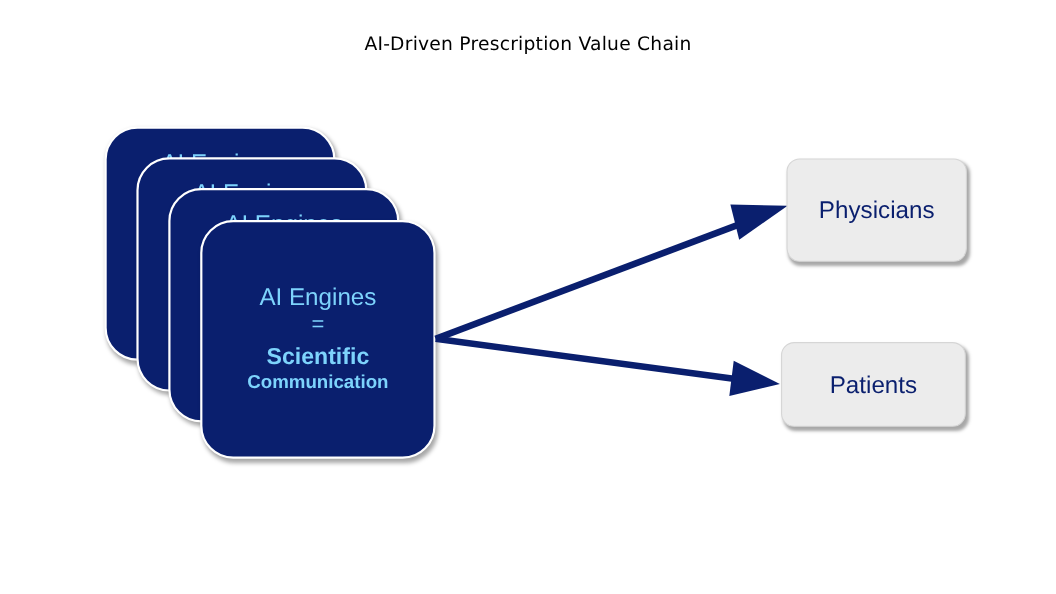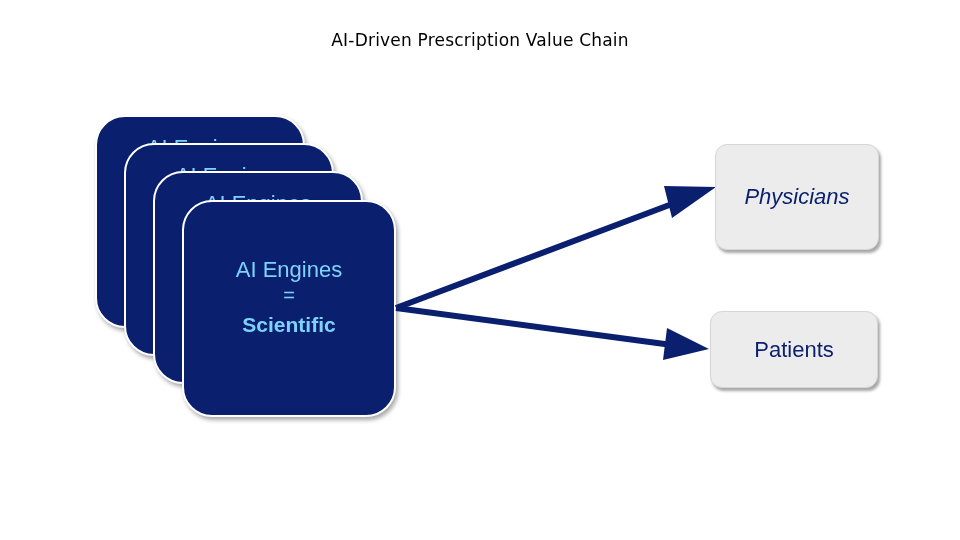--- a/index.html
+++ b/index.html
@@ -73,21 +73,21 @@
       border: 1px solid #d6d6d6;
       border-radius: 12px;
       box-shadow: 2px 3px 3px rgba(0,0,0,0.35);
       box-sizing: border-box;
       display: flex;
       align-items: center;
       justify-content: center;
       color: #0a1f6e;
       font-size: 22px;
     }
-    .target.physicians { left: 715px; top: 144px; width: 164px; height: 106px; font-style: italic; }
+    .target.physicians { left: 715px; top: 144px; width: 164px; height: 94px; }
     .target.patients   { left: 710px; top: 311px; width: 168px; height: 77px; }
     svg.arrows {
       position: absolute;
       left: 0;
       top: 0;
       width: 960px;
       height: 540px;
       pointer-events: none;
     }
   </style>
@@ -102,20 +102,21 @@
 <div class="card c2">
   <div class="ghost">AI Engines</div>
 </div>
 <div class="card c3">
   <div class="ghost">AI Engines</div>
 </div>
 <div class="card c4">
   <div class="line1">AI Engines</div>
   <div class="line2">=</div>
   <div class="line3">Scientific</div>
+  <div class="line4">Communication</div>
 </div>
 
 <svg class="arrows" viewBox="0 0 960 540">
   <line x1="396" y1="308" x2="680" y2="201" stroke="#0a1f6e" stroke-width="6"></line>
   <polygon points="716,187 672,218 664,186" fill="#0a1f6e"></polygon>
   <line x1="396" y1="308" x2="672" y2="345" stroke="#0a1f6e" stroke-width="6"></line>
   <polygon points="709,349 663,360 667,328" fill="#0a1f6e"></polygon>
 </svg>
 
 <div class="target physicians">

